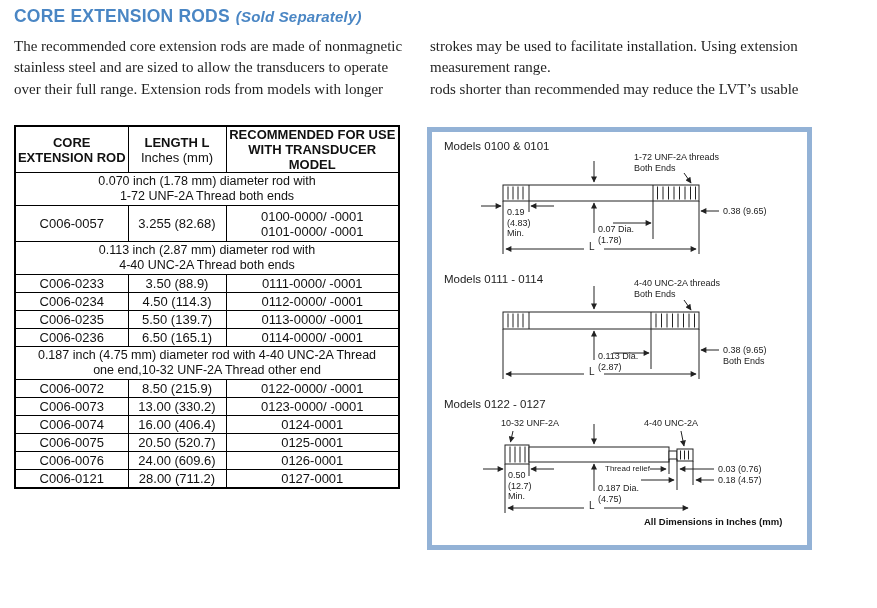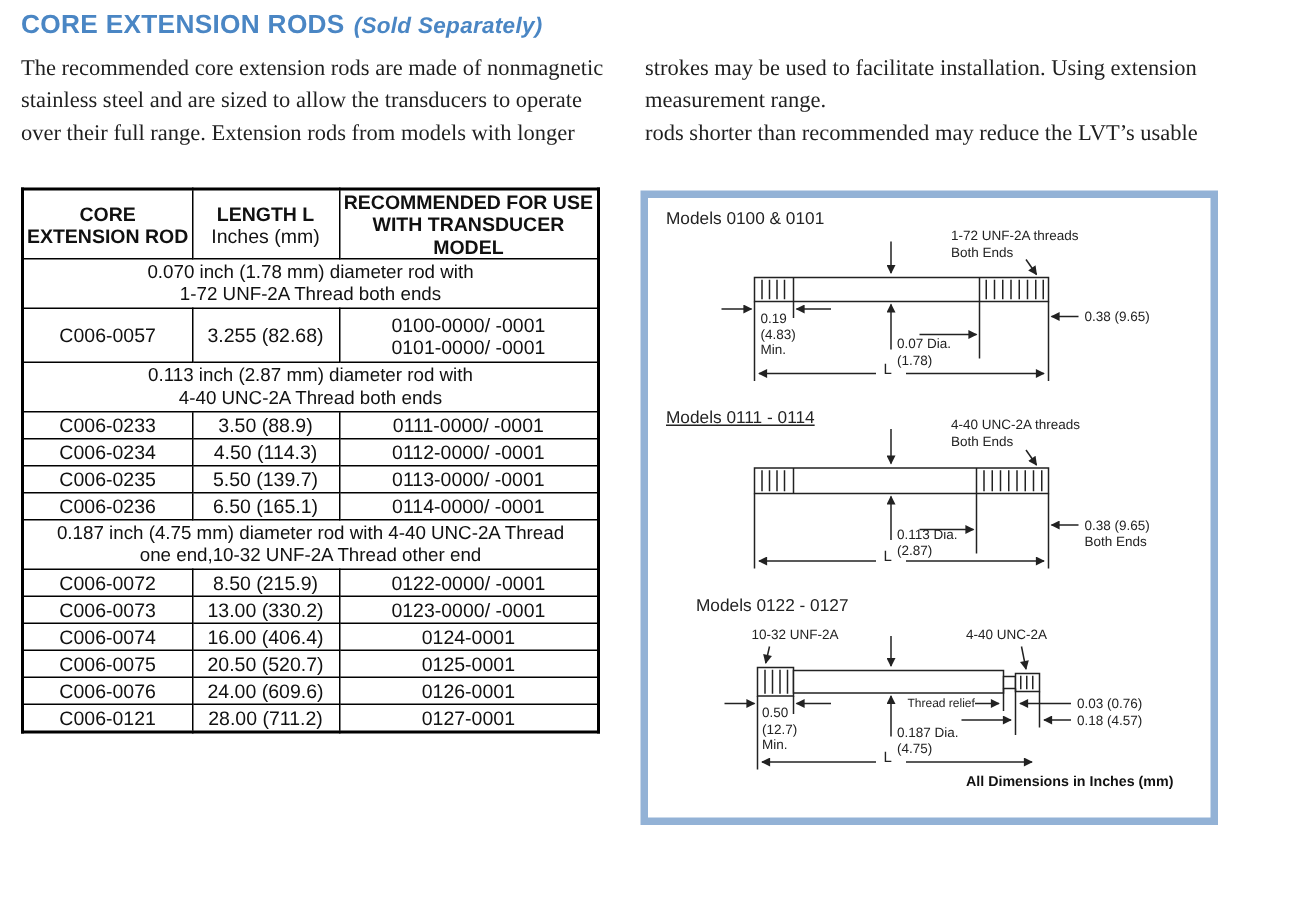--- a/index.html
+++ b/index.html
@@ -238,30 +238,30 @@
     <div class="dlabel" style="left:202px;top:20px;">1-72 UNF-2A threads
 Both Ends</div>
     <div class="dlabel" style="left:75px;top:75px;">0.19
 (4.83)
 Min.</div>
     <div class="dlabel" style="left:166px;top:92px;">0.07 Dia.
 (1.78)</div>
     <div class="dlabel" style="left:291px;top:74px;">0.38 (9.65)</div>
     <div class="dL" style="left:157px;top:109px;">L</div>
 
-    <div class="dtitle" style="left:12px;top:141px;text-decoration:underline;">Models 0111 - 0114</div>
+    <div class="dtitle" style="left:12px;top:141px;">Models 0111 - 0114</div>
     <div class="dlabel" style="left:202px;top:146px;">4-40 UNC-2A threads
 Both Ends</div>
     <div class="dlabel" style="left:166px;top:219px;">0.113 Dia.
 (2.87)</div>
     <div class="dlabel" style="left:291px;top:213px;">0.38 (9.65)
 Both Ends</div>
     <div class="dL" style="left:157px;top:234px;">L</div>
 
-    <div class="dtitle" style="left:12px;top:266px;margin-left:20px;">Models 0122 - 0127</div>
+    <div class="dtitle" style="left:12px;top:266px;">Models 0122 - 0127</div>
     <div class="dlabel" style="left:69px;top:286px;">10-32 UNF-2A</div>
     <div class="dlabel" style="left:212px;top:286px;">4-40 UNC-2A</div>
     <div class="dlabel" style="left:76px;top:338px;">0.50
 (12.7)
 Min.</div>
     <div class="dsmall" style="left:173px;top:332px;">Thread relief</div>
     <div class="dlabel" style="left:286px;top:332px;">0.03 (0.76)</div>
     <div class="dlabel" style="left:286px;top:343px;">0.18 (4.57)</div>
     <div class="dlabel" style="left:166px;top:351px;">0.187 Dia.
 (4.75)</div>

